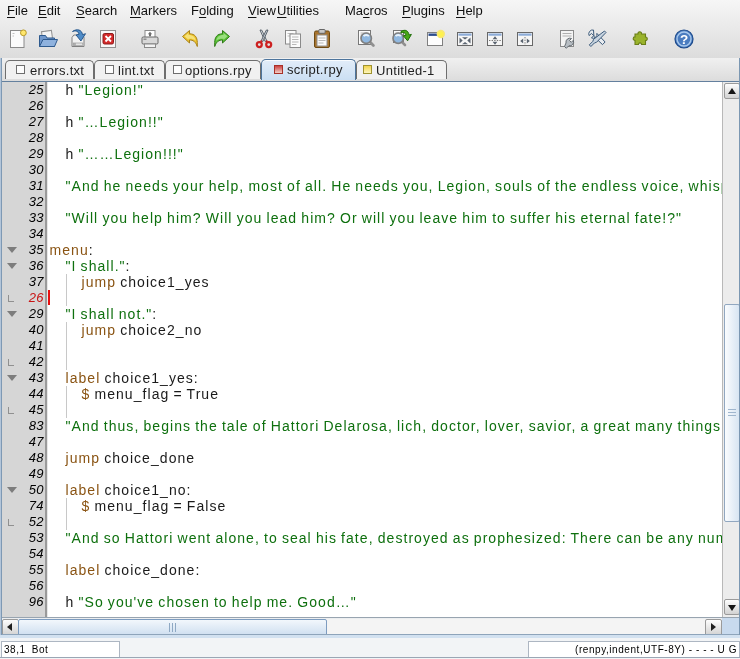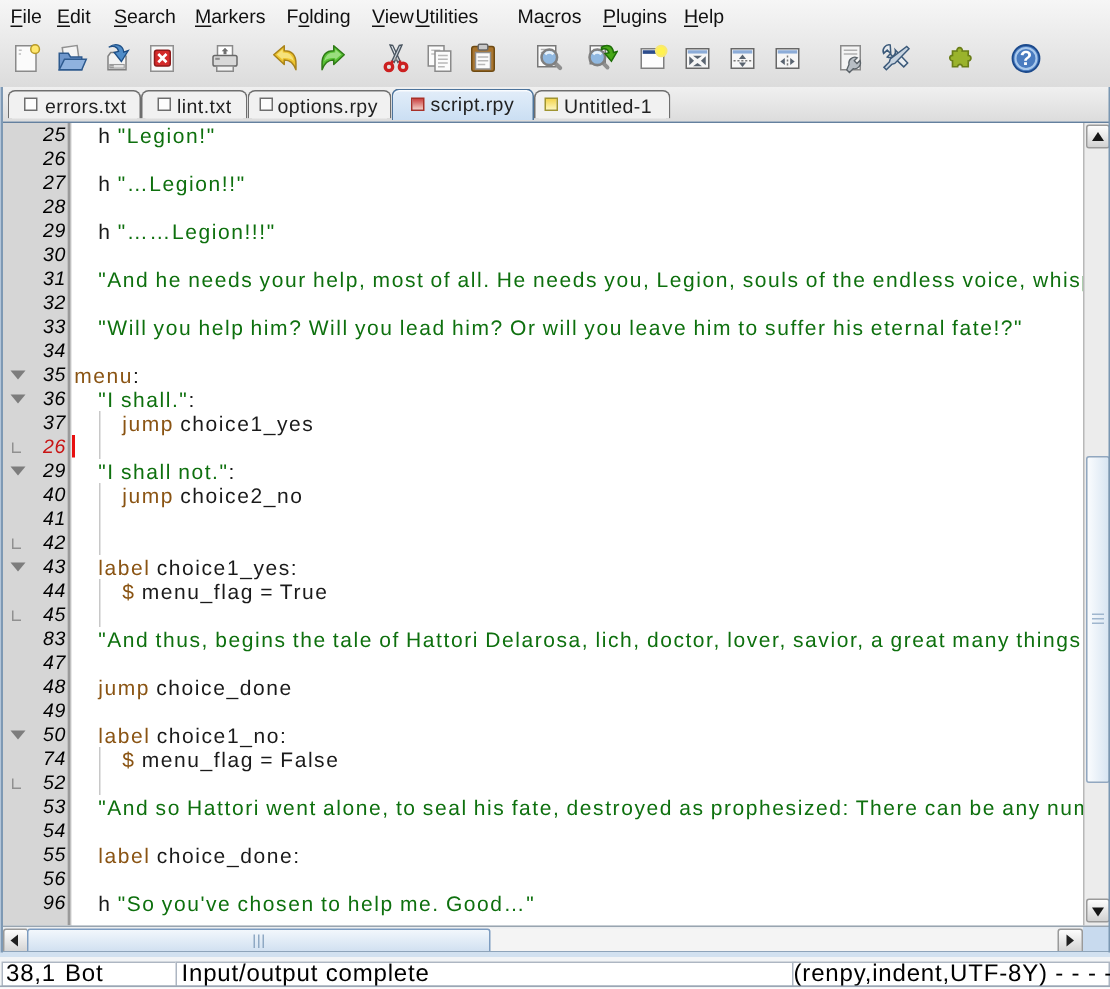--- a/index.html
+++ b/index.html
@@ -42,21 +42,21 @@
 .arrow{position:absolute;display:block;width:0;height:0;}
 #vthumb{position:absolute;left:1px;top:222px;width:14px;height:216px;background:linear-gradient(90deg,#fafcfe,#d8e5f2);border:1px solid #91a7c0;border-radius:2px;}
 .gripH{position:absolute;left:3px;width:8px;height:1px;background:#9fb6ce;}
 #hscrollrow{position:absolute;left:0;top:617px;width:740px;height:18px;background:#eceef0;border-top:1px solid #98a4b0;}
 #htrack{position:absolute;left:18px;top:1px;width:687px;height:16px;background:#f4f4f4;}
 #hthumb{position:absolute;left:0px;top:0px;width:307px;height:15px;background:linear-gradient(#f2f7fc,#cfdff0);border:1px solid #7d9cc0;border-radius:2px;}
 .gripV{position:absolute;top:3px;width:1px;height:9px;background:#8fa9c4;}
 #hfill{position:absolute;left:722px;top:0px;width:18px;height:17px;background:#c8daee;}
 
 #framebot{position:absolute;left:0;top:634px;width:740px;height:4px;background:linear-gradient(#8ea4ba 0 1px,#d2e1f0 1px 4px);}
-#statusbar{position:absolute;left:0;top:638px;width:740px;height:21px;background:#f2f4f6;font-size:16px;color:#000;}
+#statusbar{position:absolute;left:0;top:638px;width:740px;height:21px;background:#f2f4f6;font-size:10px;color:#000;}
 #statusbot{position:absolute;left:0;top:657px;width:740px;height:1px;background:#9aa6b4;}
 .sbox{position:absolute;top:3px;height:15px;line-height:16px;background:#fff;border:1px solid #adb6c2;white-space:pre;letter-spacing:0.55px;}
 
 #frameL{position:absolute;left:0;top:58px;width:2px;height:577px;background:linear-gradient(90deg,#b3c5d9 0 1px,#7e99b4 1px 2px);}
 #frameR{position:absolute;left:739px;top:58px;width:1px;height:577px;background:#7b97b2;}
 </style>
 </head>
 <body>
 <div id="win">
   <div id="topbg"></div>
@@ -318,19 +318,18 @@
         </div>
       </div>
     <div class="sbtn" style="left:705px;top:1px;width:15px;height:15px">
         <span class="arrow" style="left:5px;top:3px;border-top:4px solid transparent;border-bottom:4px solid transparent;border-left:5px solid #202020"></span>
       </div>
     <div id="hfill"></div>
   </div>
   <div id="framebot"></div>
   <div id="statusbar">
     <div class="sbox" style="left:1px;width:115px;padding-left:2px">38,1<span style="display:inline-block;width:6px"></span>Bot</div>
-    <div class="sbox" style="left:117px;width:409px;padding-left:3px">Input/output complete</div>
     <div class="sbox" style="left:528px;width:208px;text-align:right;padding-right:2px">(renpy,indent,UTF-8Y) - - - - U G</div>
   </div>
   <div id="statusbot"></div>
   <div id="frameL"></div>
   <div id="frameR"></div>
 </div>
 
 </body></html>

